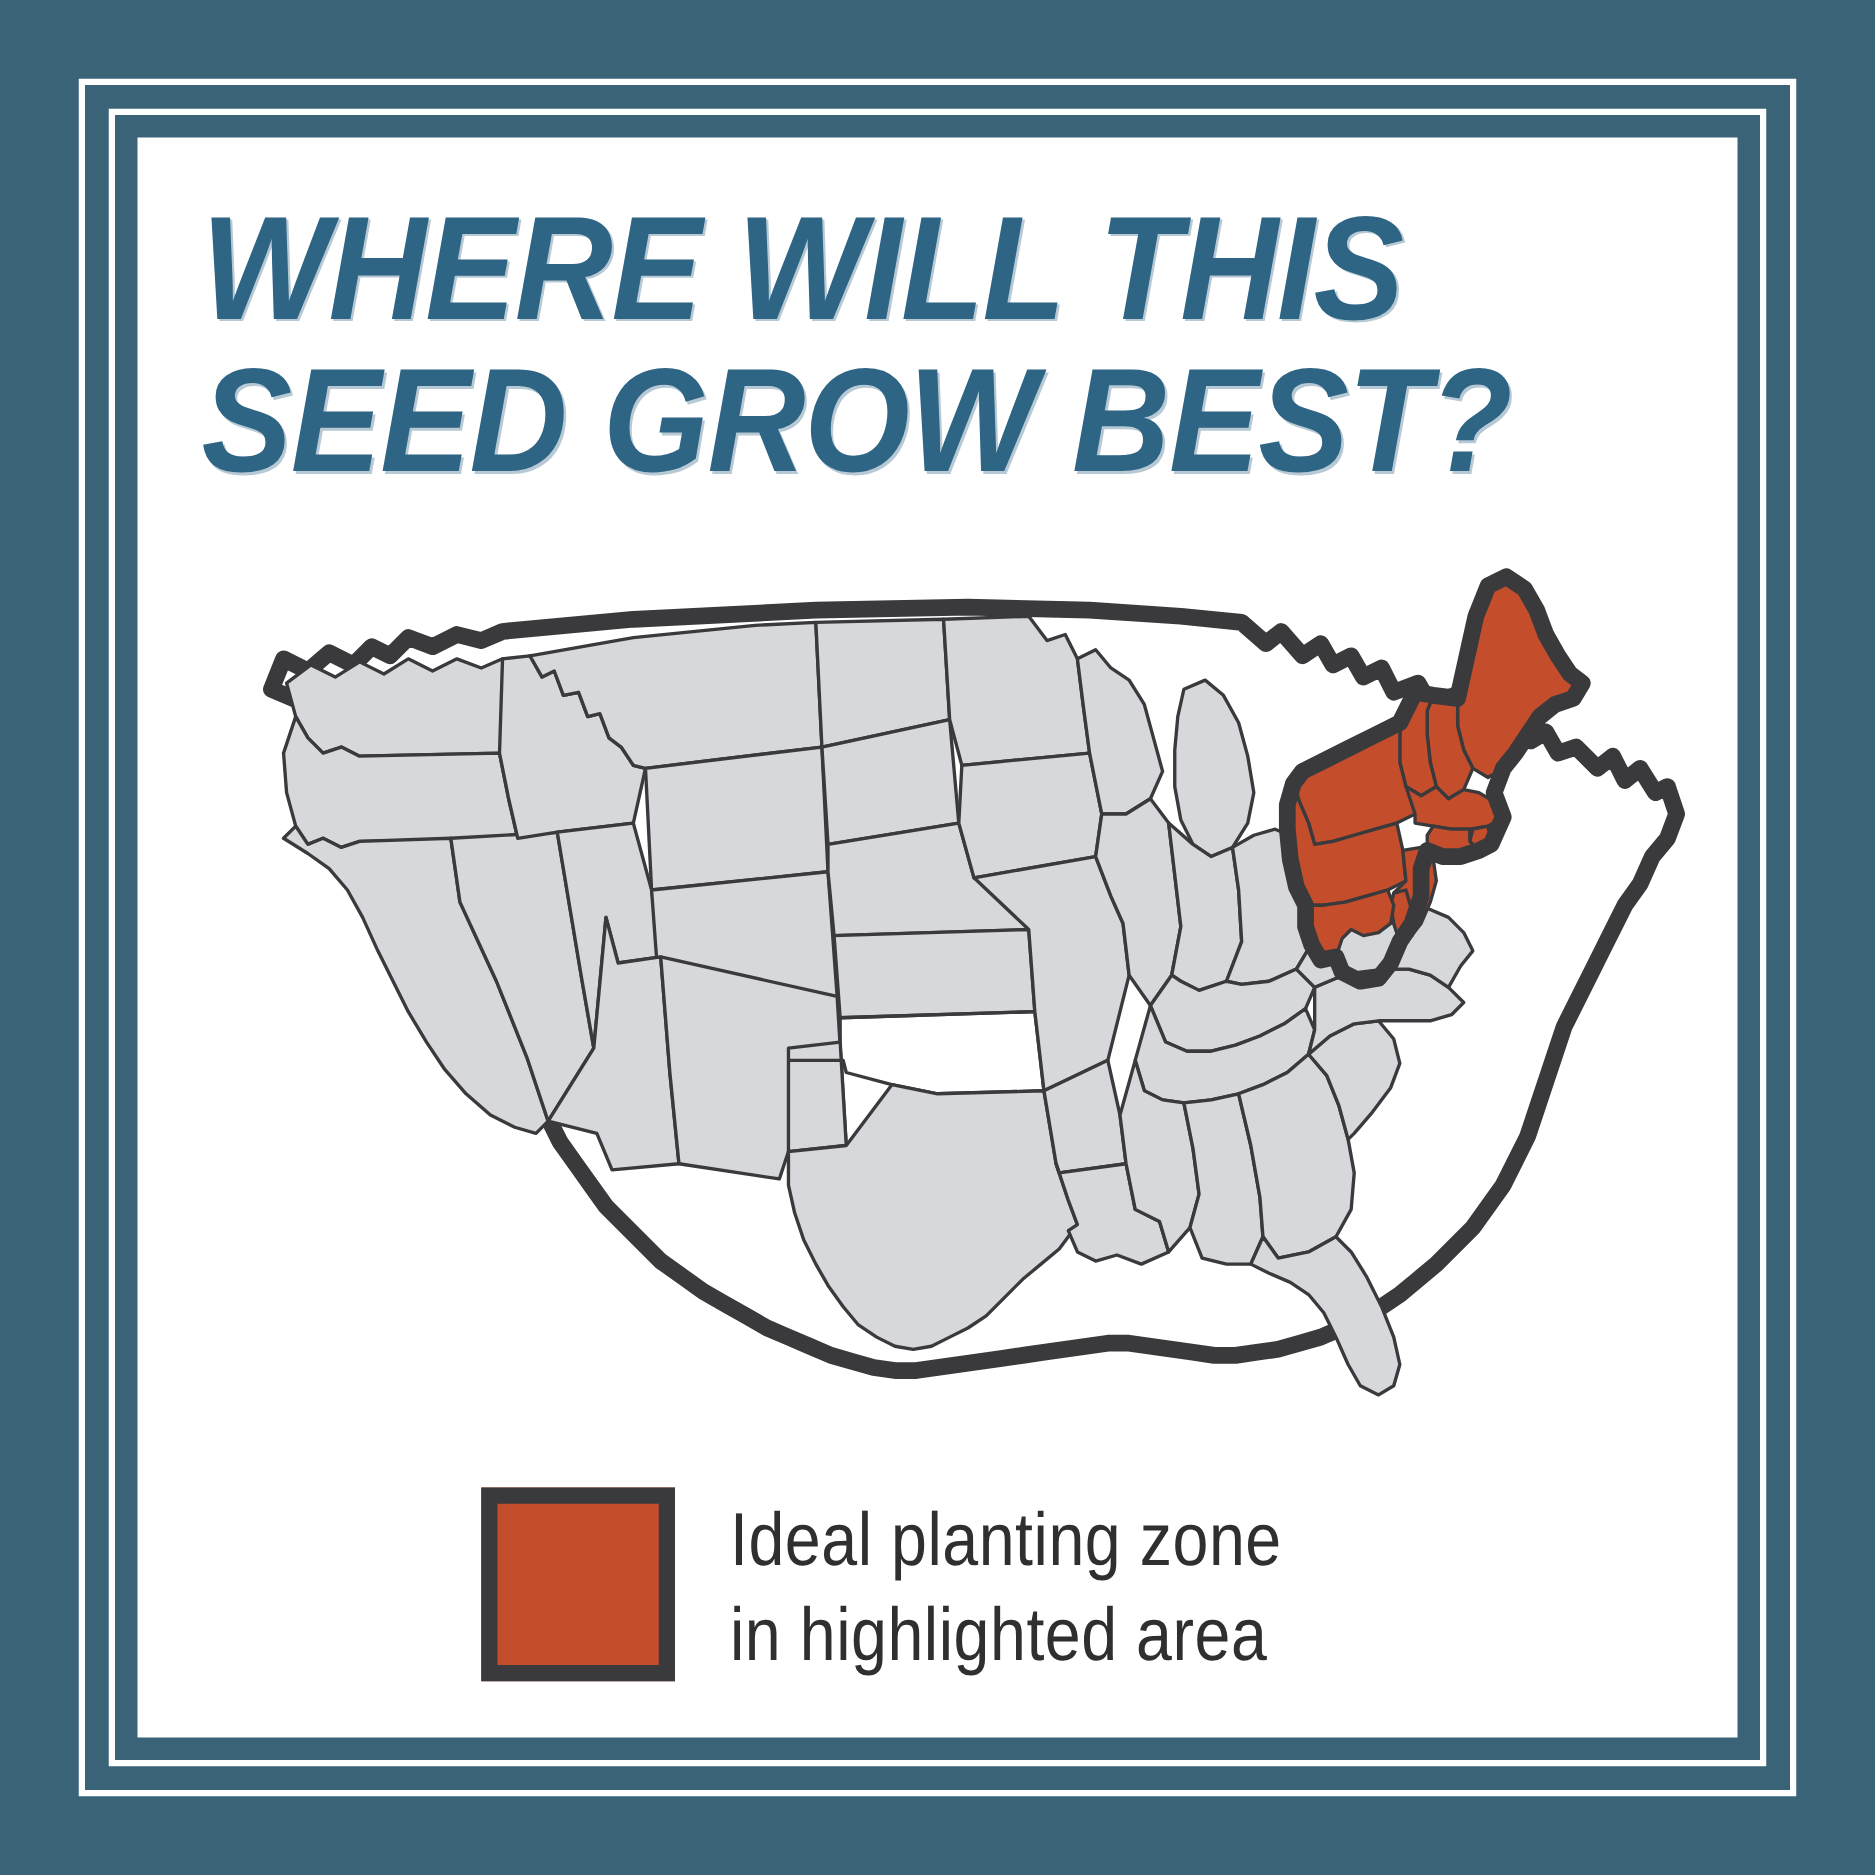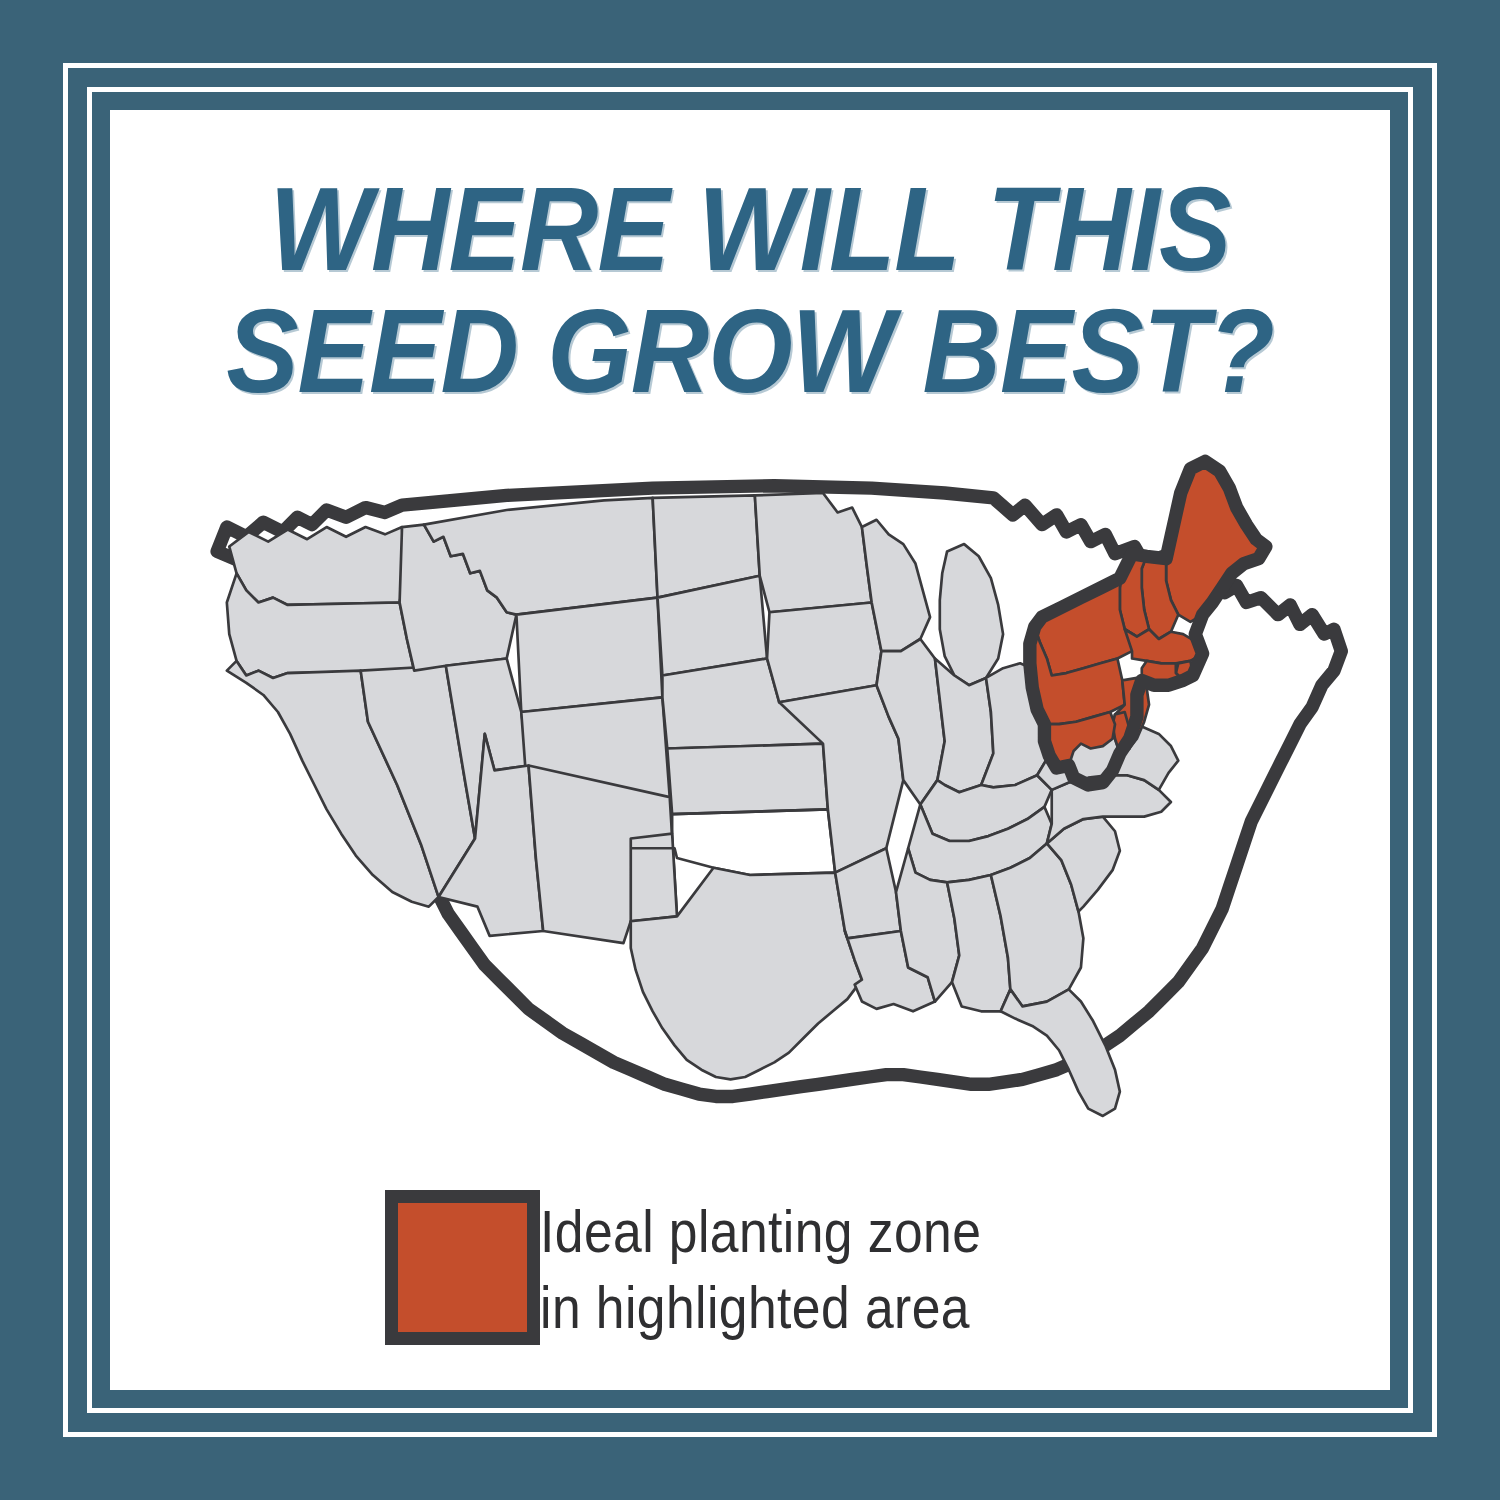--- a/index.html
+++ b/index.html
@@ -43,23 +43,21 @@
     box-sizing: border-box;
     overflow: hidden;
   }
 
   
   #title-block {
     position: absolute;
     left: 0;
     top: 45px;
     width: 1280px;
-    text-align: center;
     color: #2E6484;
-    margin-top: 14px;
   }
   .title-line {
     display: block;
     font-family: "Liberation Sans Narrow", "Liberation Sans", sans-serif;
     font-weight: bold;
     font-style: italic;
     font-size: 118px;
     line-height: 1.03;
     letter-spacing: -1px;
     color: #2E6484;
@@ -108,20 +106,21 @@
 
   
   #legend {
     position: absolute;
     left: 275px;
     top: 1080px;
     width: 760px;
     height: 170px;
     display: flex;
     align-items: flex-start;
+    gap: 44px;
   }
   #legend-swatch {
     flex: 0 0 auto;
     width: 155px;
     height: 155px;
     background: #C44E2C;
     border: 13px solid #3A3A3D;
     box-sizing: border-box;
   }
   #legend-text {

